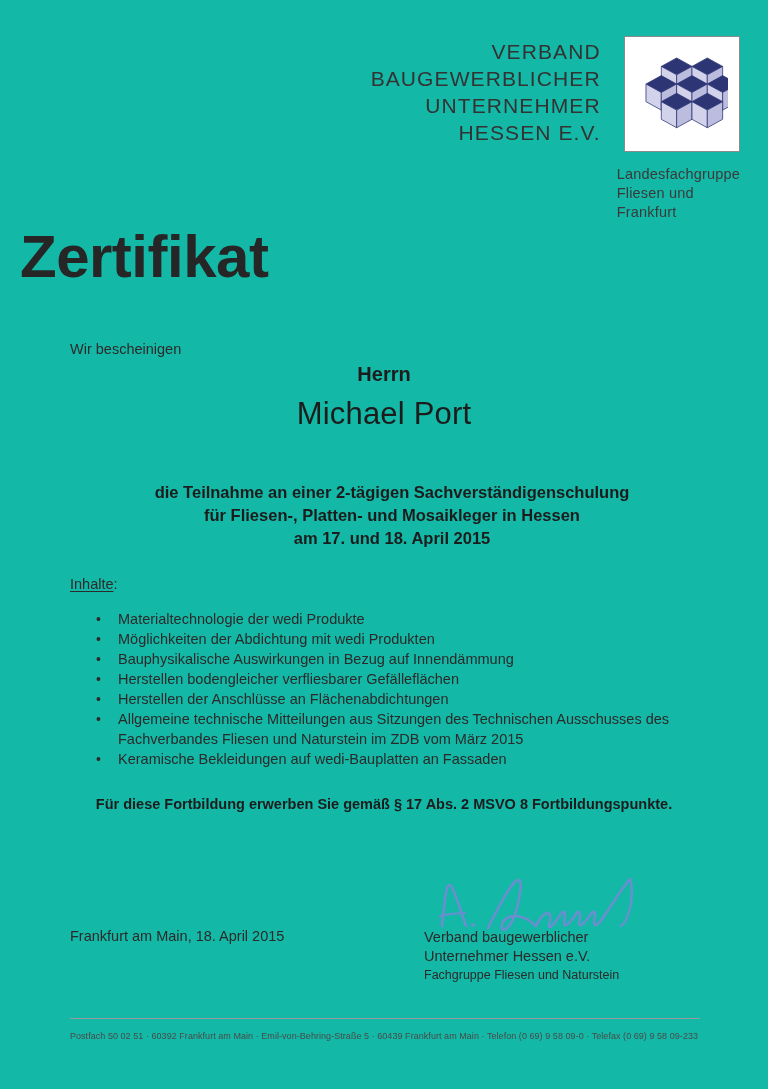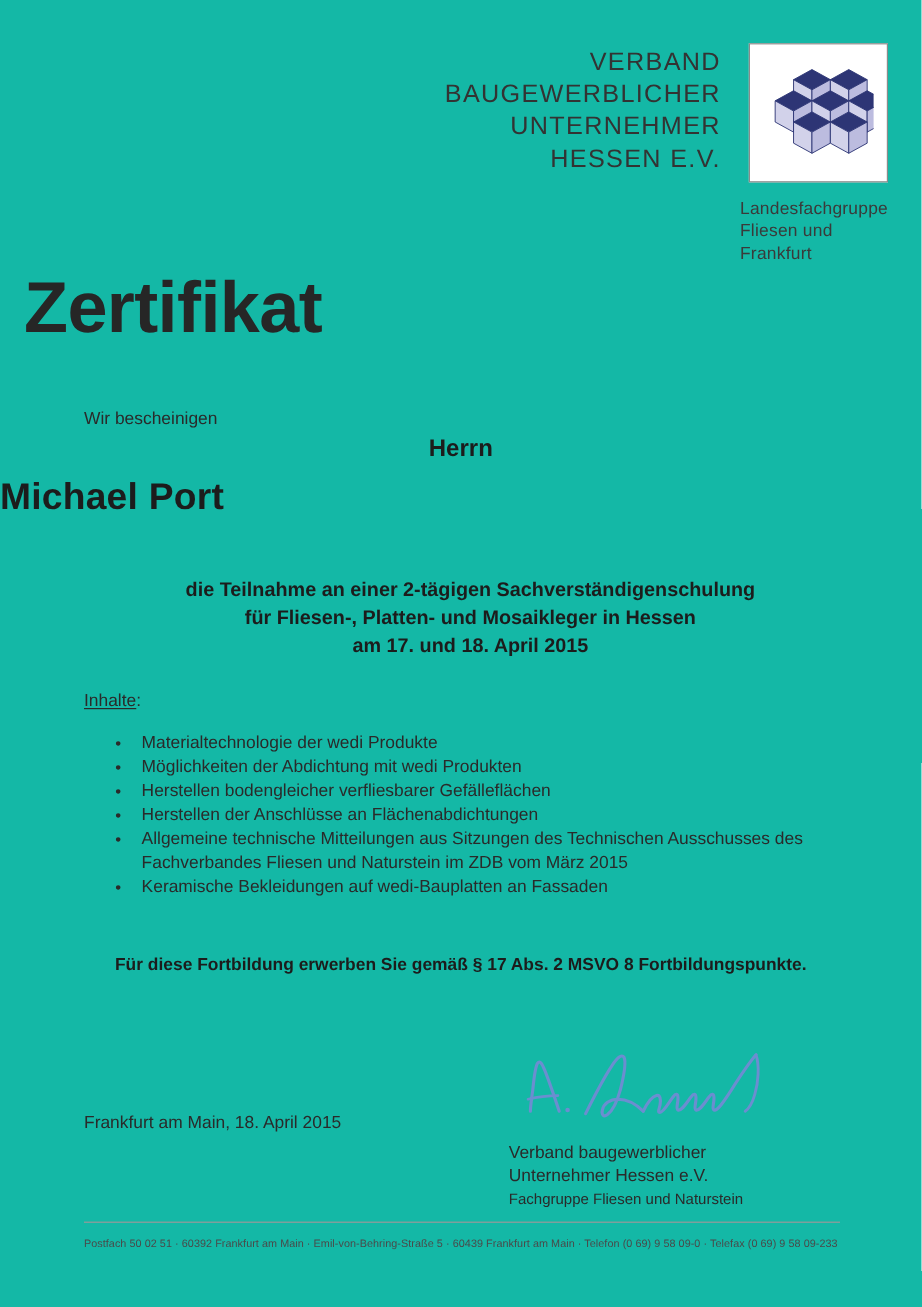--- a/index.html
+++ b/index.html
@@ -104,23 +104,23 @@
     text-align: center;
     font-size: 20px;
     font-weight: bold;
     color: #1c1c1c;
   }
   .recipient {
     position: absolute;
     top: 396px;
     left: 0;
     width: 100%;
-    text-align: left;
+    text-align: center;
     font-size: 31px;
-    font-weight: bold;
+    font-weight: normal;
     color: #1c1c1c;
     letter-spacing: 0.2px;
   }
   .course {
     position: absolute;
     top: 481px;
     left: 0;
     width: 100%;
     text-align: center;
     font-size: 16.5px;
@@ -197,21 +197,21 @@
     position: absolute;
     top: -4px;
     left: 8px;
     width: 240px;
     height: 62px;
     pointer-events: none;
   }
   .signature-ink svg { display: block; overflow: visible; }
   .signer {
     position: relative;
-    margin-top: 72px;
+    margin-top: 48px;
     font-size: 14.5px;
     line-height: 18.5px;
     color: #2a2a2a;
   }
   .signer div { display: block; }
   .signer-sub {
     margin-top: 2px;
     font-size: 12.5px;
     line-height: 16px;
     color: #2a2a2a;
@@ -305,20 +305,21 @@
     <div>die Teilnahme an einer 2-tägigen Sachverständigenschulung</div>
     <div>für Fliesen-, Platten- und Mosaikleger in Hessen</div>
     <div>am 17. und 18. April 2015</div>
   </div>
 
   <div class="inhalte-label"><span class="u">Inhalte</span><span>:</span></div>
 
   <ul class="bullets">
     <li>Materialtechnologie der wedi Produkte</li>
     <li>Möglichkeiten der Abdichtung mit wedi Produkten</li>
+    <li>Bauphysikalische Auswirkungen in Bezug auf Innendämmung</li>
     <li>Herstellen bodengleicher verfliesbarer Gefälleflächen</li>
     <li>Herstellen der Anschlüsse an Flächenabdichtungen</li>
     <li>Allgemeine technische Mitteilungen aus Sitzungen des Technischen Ausschusses des Fachverbandes Fliesen und Naturstein im ZDB vom März 2015</li>
     <li>Keramische Bekleidungen auf wedi-Bauplatten an Fassaden</li>
   </ul>
 
   <div class="points">Für diese Fortbildung erwerben Sie gemäß § 17 Abs. 2 MSVO 8 Fortbildungspunkte.</div>
 
   <div class="place-date">Frankfurt am Main, 18. April 2015</div>
 

